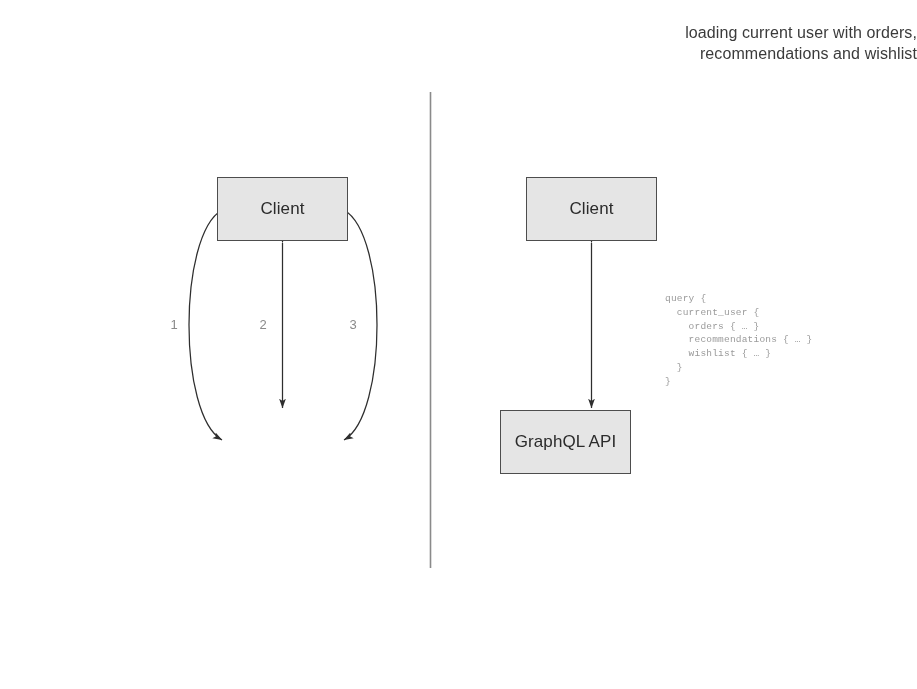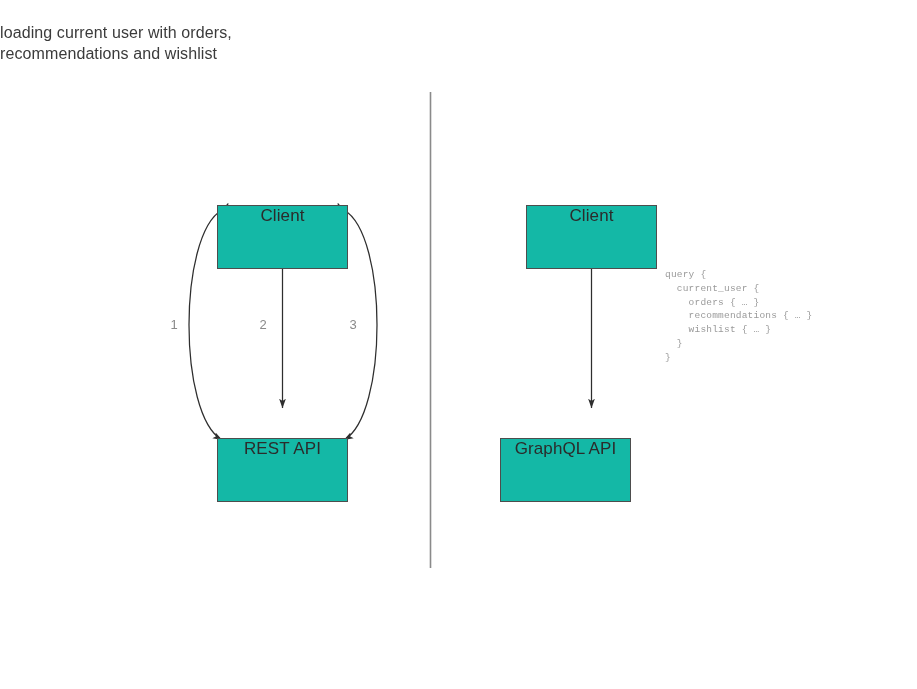--- a/index.html
+++ b/index.html
@@ -19,21 +19,21 @@
     background: #ffffff;
     overflow: hidden;
   }
 
   
   .diagram-title {
     position: absolute;
     left: 0;
     top: 22px;
     width: 917px;
-    text-align: left;
+    text-align: right;
     font-family: "Liberation Sans", sans-serif;
     font-size: 16px;
     line-height: 21px;
     color: #3b3b3b;
     white-space: pre-line;
     letter-spacing: 0.1px;
   }
 
   
   #wires {
@@ -42,30 +42,29 @@
     top: 0;
     width: 917px;
     height: 689px;
     pointer-events: none;
   }
 
   
   .node {
     position: absolute;
     box-sizing: border-box;
-    background: #14b8a6;
+    background: #e5e5e5;
     border: 1.4px solid #4d4d4d;
     display: flex;
-    align-items: flex-start;
+    align-items: center;
     justify-content: center;
     font-family: "Liberation Sans", sans-serif;
     font-size: 17px;
     color: #2b2b2b;
     letter-spacing: 0.1px;
-    margin-top: 28px;
   }
   .node-label { pointer-events: none; }
 
   #node-rest-client   { left: 217px; top: 177px; width: 131px; height: 64px; }
   #node-rest-api      { left: 217px; top: 410px; width: 131px; height: 64px; }
   #node-gql-client    { left: 526px; top: 177px; width: 131px; height: 64px; }
   #node-gql-api       { left: 500px; top: 410px; width: 131px; height: 64px; }
 
   
   .edge-label {
@@ -84,21 +83,21 @@
   .code-block {
     position: absolute;
     font-family: "Liberation Mono", "DejaVu Sans Mono", monospace;
     font-size: 9.5px;
     line-height: 13.8px;
     color: #9a9a9a;
     white-space: pre;
     letter-spacing: 0.2px;
   }
   #rest-endpoint-list { left: 8px;   top: 178px; }
-  #graphql-query      { left: 665px; top: 268px; }
+  #graphql-query      { left: 665px; top: 292px; }
 </style>
 </head>
 <body>
 
 <div id="canvas">
 
   <div class="diagram-title">loading current user with orders,
 recommendations and wishlist</div>
 
   <svg id="wires" viewBox="0 0 917 689">
@@ -116,23 +115,20 @@
 
     <path d="M 344,210 C 388,235 388,415 344,440" fill="none" stroke="#2e2e2e" stroke-width="1.25" marker-start="url(#ah)" marker-end="url(#ah)"></path>
 
     <line x1="591.5" y1="243" x2="591.5" y2="408" stroke="#2e2e2e" stroke-width="1.25" marker-start="url(#ah)" marker-end="url(#ah)"></line>
   </svg>
 
   <div class="node" id="node-rest-client">
     <span class="node-label">Client</span>
   </div>
 
-  <div class="node" id="node-rest-api">
-    <span class="node-label">REST API</span>
-  </div>
 
   <div class="edge-label" id="edge-label-1">1</div>
   <div class="edge-label" id="edge-label-2">2</div>
   <div class="edge-label" id="edge-label-3">3</div>
 
 
   <div class="node" id="node-gql-client">
     <span class="node-label">Client</span>
   </div>
 

